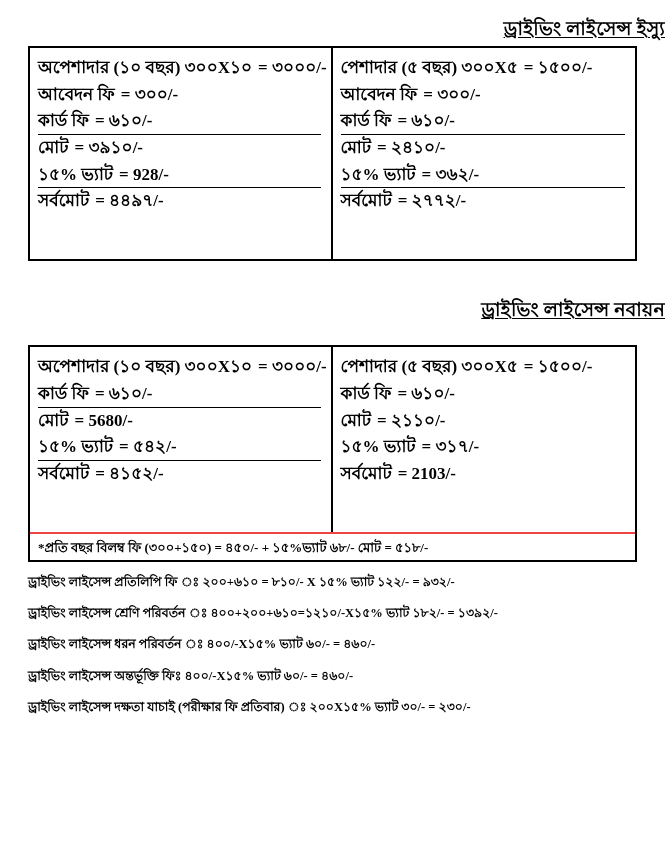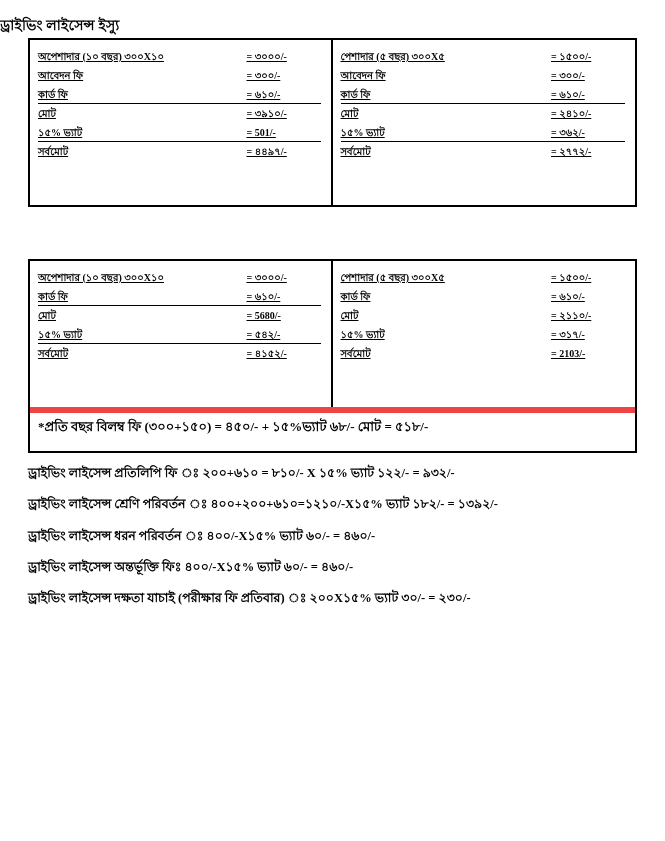--- a/index.html
+++ b/index.html
@@ -19,24 +19,25 @@
   .page {
     width: 665px;
     height: 841px;
     box-sizing: border-box;
     padding: 0;
     position: relative;
   }
 
   
   .section-title {
-    text-align: left;
-    font-size: 14px;
+    text-align: right;
+    font-size: 19px;
     font-weight: bold;
     letter-spacing: 0.2px;
+    text-decoration: underline;
     text-underline-offset: 2px;
   }
   #title-issue { margin: 14px 0 0 0; }
   #title-renew { margin: 0; }
 
   
   .fee-box {
     border: 2px solid #000;
     box-sizing: border-box;
     margin: 0 28px;
@@ -50,49 +51,48 @@
     box-sizing: border-box;
     padding: 7px 10px 10px 8px;
     min-width: 0;
   }
   .fee-col.left {
     border-right: 2px solid #000;
   }
   .fee-row {
     display: flex;
     align-items: baseline;
-    justify-content: space-between;
-    font-size: 10px;
+    justify-content: flex-start;
+    font-size: 17px;
     font-weight: bold;
     line-height: 1.1;
     padding: 4px 0 4px 0;
     white-space: nowrap;
-    text-decoration: underline;
   }
   .fee-row.ruled {
     border-bottom: 1.4px solid #000;
     padding-bottom: 3px;
   }
   .fee-label {
     flex: 0 1 auto;
     padding-right: 6px;
   }
   .fee-value {
     flex: 0 0 auto;
     text-align: left;
     min-width: 74px;
   }
   .fee-pad {
     height: 34px;
   }
 
   
   .note-strip {
-    border-top: 6px solid #ef4444;
-    padding: 7px 8px 16px 8px;
+    border-top: 2px solid #ef4444;
+    padding: 7px 8px 4px 8px;
     font-size: 13px;
     font-weight: bold;
     white-space: nowrap;
     line-height: 1.15;
   }
 
   
   .fee-list {
     margin: 13px 28px 0 28px;
     padding: 0;
@@ -131,21 +131,21 @@
         <div class="fee-row ruled">
           <span class="fee-label">কার্ড ফি</span>
           <span class="fee-value">= ৬১০/-</span>
         </div>
         <div class="fee-row">
           <span class="fee-label">মোট</span>
           <span class="fee-value">= ৩৯১০/-</span>
         </div>
         <div class="fee-row ruled">
           <span class="fee-label">১৫% ভ্যাট</span>
-          <span class="fee-value">= 501/-</span>
+          <span class="fee-value">= 928/-</span>
         </div>
         <div class="fee-row">
           <span class="fee-label">সর্বমোট</span>
           <span class="fee-value">= ৪৪৯৭/-</span>
         </div>
         <div class="fee-pad"></div>
       </div>
 
       <div class="fee-col">
         <div class="fee-row">
@@ -173,20 +173,21 @@
           <span class="fee-value">= ২৭৭২/-</span>
         </div>
         <div class="fee-pad"></div>
       </div>
 
     </div>
   </div>
 
   <div class="gap-after-issue"></div>
 
+  <h2 class="section-title" id="title-renew">ড্রাইভিং লাইসেন্স নবায়ন</h2>
 
   <div class="gap-before-renew"></div>
 
   <div class="fee-box">
     <div class="fee-grid">
 
       <div class="fee-col left">
         <div class="fee-row">
           <span class="fee-label">অপেশাদার (১০ বছর) ৩০০X১০</span>
           <span class="fee-value">= ৩০০০/-</span>

